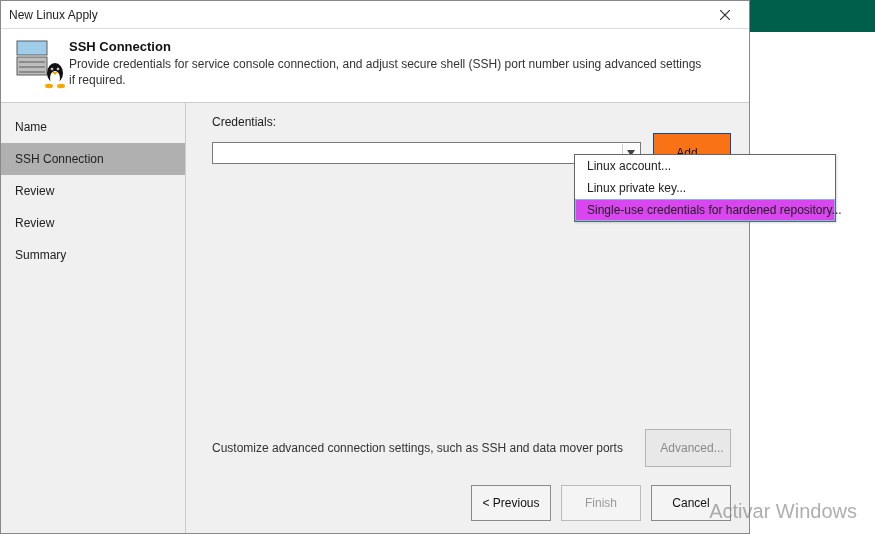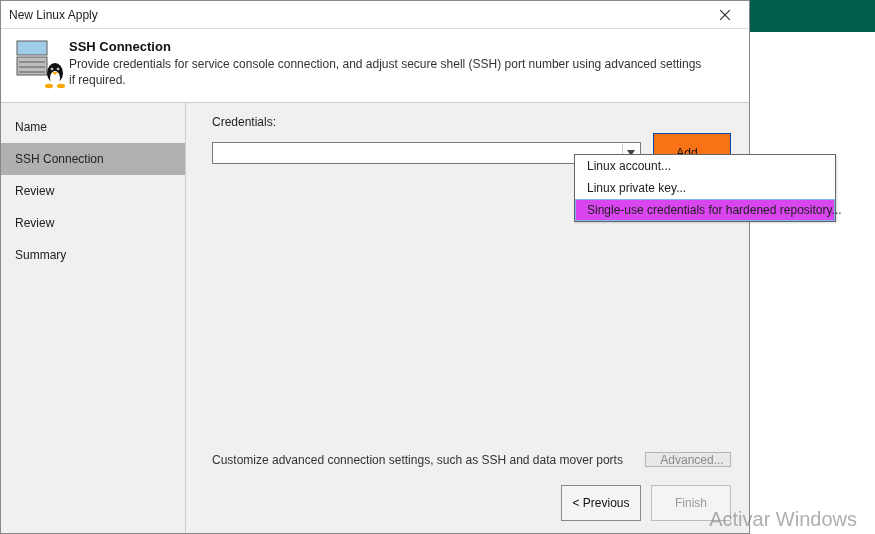--- a/index.html
+++ b/index.html
@@ -25,30 +25,30 @@
   .label { color:#222; margin-bottom:4px; display:block;}
   .cred-line { display:flex; gap:12px; align-items:center;}
   .combo { flex:1; height:22px; border:1px solid #7a7a7a; background:#fff; display:flex; align-items:center; padding:0 2px 0 6px;}
   .combo .val{ flex:1; }
   .combo .dd { width:16px; height:18px; display:flex; align-items:center; justify-content:center; border-left:1px solid #ccc;}
   .add-btn { width:78px; height:40px; border:1px solid #0a4aa8; background:#f97316; color:#111; cursor:pointer; display:flex; align-items:center; justify-content:center;}
   .manage-link { color:#0645ad; text-decoration:underline; text-align:right; margin-top:6px; cursor:pointer; }
   .spacer{ flex:1; }
   .adv-row { display:flex; align-items:center; gap:10px; margin-bottom:14px;margin-top:24px;}
   .adv-row .txt{ flex:1; color:#333;}
-  .adv-btn { width:86px; height:15px; border:1px solid #b4b4b4; background:#e8e8e8; color:#8a8a8a; display:flex;align-items:center;justify-content:center; cursor:default;padding-left:8px;}
+  .adv-btn { width:86px; height:38px; border:1px solid #b4b4b4; background:#e8e8e8; color:#8a8a8a; display:flex;align-items:center;justify-content:center; cursor:default;padding-left:8px;}
   .footer { display:flex; gap:10px; justify-content:flex-end; padding:4px 0 2px 0;}
   .wbtn { width:80px; height:36px; border:1px solid #8a8a8a; background:#f4f4f4; display:flex; align-items:center; justify-content:center; cursor:pointer; color:#111;}
   .wbtn.disabled { color:#9a9a9a; border-color:#bcbcbc; cursor:default;}
   
   .menu { position:absolute; left:574px; top:154px; width:262px; background:#fff; border:1px solid #666; box-shadow:1px 1px 2px rgba(0,0,0,.15); z-index:50;}
   .menu-item { padding:4px 12px; color:#222; cursor:pointer; white-space:nowrap;}
   .menu-item.hover { background:#d946ef; border:1px solid #7fb7ea; padding:3px 11px;}
   
-  .watermark { position:absolute; right:18px; bottom:2px; text-align:center; color:rgba(120,120,120,.55); line-height:1.3; pointer-events:none; z-index:60;}
+  .watermark { position:absolute; right:18px; bottom:10px; text-align:center; color:rgba(120,120,120,.55); line-height:1.3; pointer-events:none; z-index:60;}
   .watermark .l1{ font-size:20px; color:rgba(120,120,120,.6);}
   .watermark .l2{ font-size:12px;}
 </style>
 </head>
 <body>
 
 <div class="green-bar"></div>
 
 <div class="dialog">
 
@@ -118,20 +118,21 @@
       <div class="spacer"></div>
 
       <div class="adv-row">
         <span class="txt">Customize advanced connection settings, such as SSH and data mover ports</span>
         <div class="adv-btn">Advanced...</div>
       </div>
 
       <div class="footer">
         <div class="wbtn">&lt; Previous</div>
         <div class="wbtn disabled">Finish</div>
+        <div class="wbtn">Cancel</div>
       </div>
     </div>
   </div>
 
 </div>
 
 <div class="menu">
   <div class="menu-item">Linux account...</div>
   <div class="menu-item">Linux private key...</div>
   <div class="menu-item hover">Single-use credentials for hardened repository...</div>

